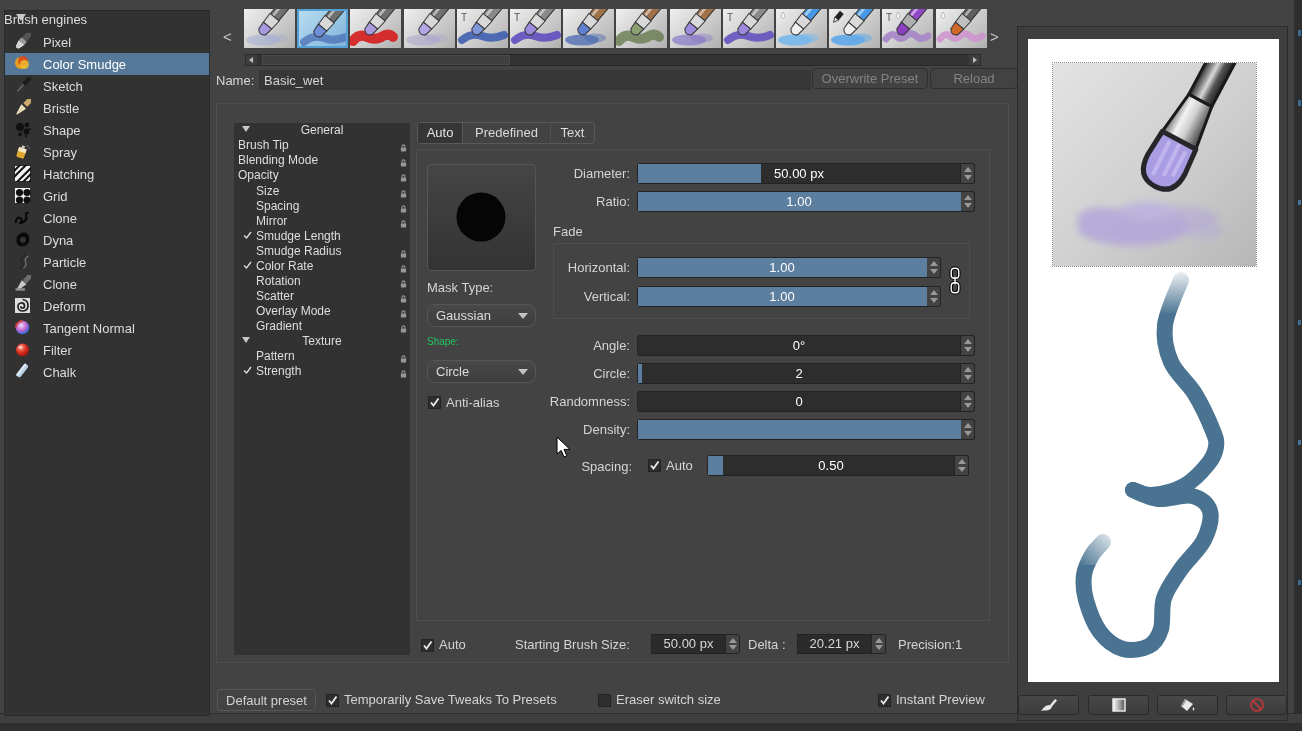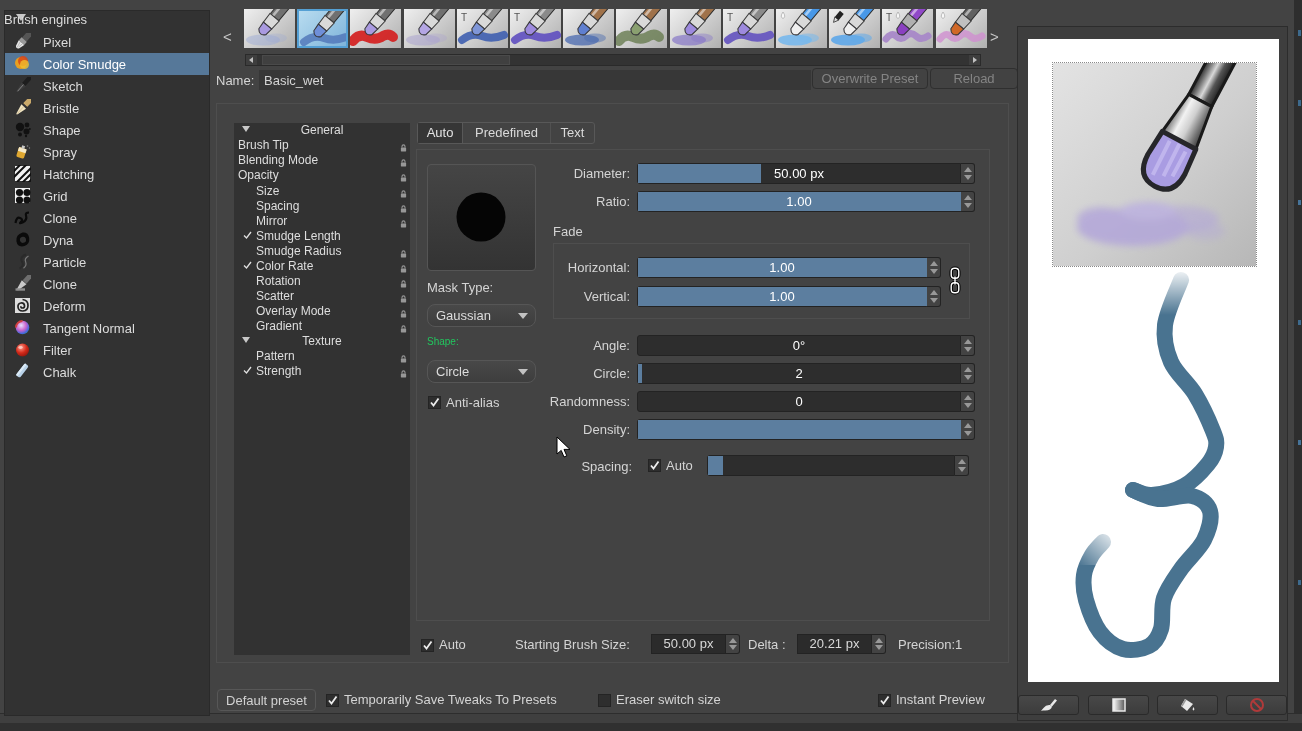--- a/index.html
+++ b/index.html
@@ -617,20 +617,21 @@
   </div>
 <div style="position:absolute;left:560px;top:459px;width:72px;text-align:right;font-size:13px;color:#d4d4d4;position:absolute;">Spacing:</div>
 <div class="cb" style="left:648px;top:459px;">
     <svg width="11" height="11" viewBox="0 0 11 11" style="position:absolute;left:0;top:0;">
       <path d="M2 5.5 L4.5 8.5 L9.5 1.5" stroke="#ececec" stroke-width="1.8" fill="none"></path>
     </svg>
   </div>
 <div style="position:absolute;left:666px;top:458px;font-size:13px;color:#d4d4d4;position:absolute;">Auto</div>
 <div class="sl" style="left:707px;top:455px;width:248px;height:21px;">
     <div class="slf" style="width:15px;"></div>
+    <div class="slv">0.50</div>
   </div>
 <div class="spin" style="left:955px;top:455px;width:14px;height:21px;">
     <div class="u"></div>
     <div class="d"></div>
   </div>
 <div class="cb" style="left:421px;top:639px;">
     <svg width="11" height="11" viewBox="0 0 11 11" style="position:absolute;left:0;top:0;">
       <path d="M2 5.5 L4.5 8.5 L9.5 1.5" stroke="#ececec" stroke-width="1.8" fill="none"></path>
     </svg>
   </div>

